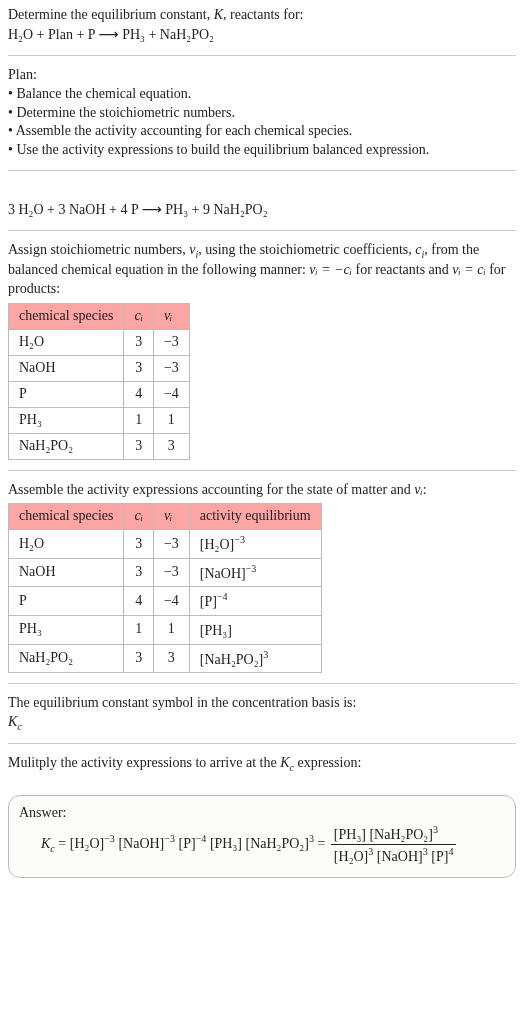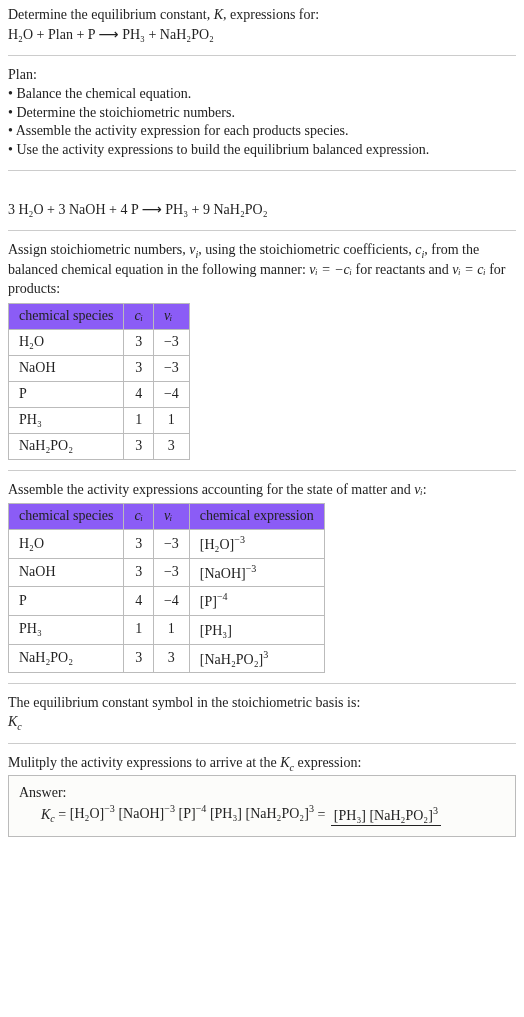--- a/index.html
+++ b/index.html
@@ -25,28 +25,28 @@
   table {
     border-collapse: collapse;
     margin: 4px 0;
   }
   td, th {
     border: 1px solid #bbb;
     padding: 3px 10px;
     text-align: left;
     font-weight: normal;
   }
-  th { background: #8b5cf6; }
+  th { background: #fca5a5; }
   .num { text-align: center; }
   .answer-box {
     border: 1px solid #bbb;
-    border-radius: 0;
+    border-radius: 12px;
     background: #fcfcfa;
     padding: 8px 10px 10px 10px;
-    margin-top: 0;
+    margin-top: 20px;
   }
   .frac {
     display: inline-block;
     vertical-align: middle;
     text-align: left;
     margin: 0 2px;
   }
   .frac .num-top {
     display: block;
     border-bottom: 1px solid #222;
@@ -55,33 +55,33 @@
   .frac .den {
     display: block;
     padding: 0 3px;
   }
   .indent { margin-left: 22px; }
 </style>
 </head>
 <body>
 
 <div>
-  <span>Determine the equilibrium constant, </span><span class="ital">K</span><span>, expressions for:</span><br>
+  <span>Determine the equilibrium constant, </span><span class="ital">K</span><span>, reactants for:</span><br>
   <span>H₂O + Plan + P</span>
   <span class="arrow">⟶</span>
   <span>PH₃ + NaH₂PO₂</span>
 </div>
 
 <hr>
 
 <div>
   <span>Plan:</span><br>
   • <span>Balance the chemical equation.</span><br>
   • <span>Determine the stoichiometric numbers.</span><br>
-  • <span>Assemble the activity expression for each products species.</span><br>
+  • <span>Assemble the activity accounting for each chemical species.</span><br>
   • <span>Use the activity expressions to build the equilibrium balanced expression.</span>
 </div>
 
 <hr>
 
 <div>
   <br>
   <span>3 H₂O + 3 NaOH + 4 P</span>
   <span class="arrow">⟶</span>
   <span>PH₃ + 9 NaH₂PO₂</span>
@@ -133,21 +133,21 @@
 <div>
   <span>Assemble the activity expressions accounting for the state of matter and </span><span class="ital">νᵢ</span><span>:</span>
 </div>
 
 <table>
   <tbody>
       <tr>
     <th>chemical species</th>
     <th class="ital">cᵢ</th>
     <th class="ital">νᵢ</th>
-    <th>chemical expression</th>
+    <th>activity equilibrium</th>
   </tr>
   <tr>
         <td>H₂O</td>
         <td class="num">3</td>
         <td class="num">−3</td>
         <td><span>[H₂O]</span><span class="sup">−3</span></td>
       </tr>
   <tr>
         <td>NaOH</td>
         <td class="num">3</td>
@@ -171,21 +171,21 @@
         <td class="num">3</td>
         <td class="num">3</td>
         <td><span>[NaH₂PO₂]</span><span class="sup">3</span></td>
       </tr>
 </tbody>
   </table>
 
 <hr>
 
 <div>
-  <span>The equilibrium constant symbol in the stoichiometric basis is:</span><br>
+  <span>The equilibrium constant symbol in the concentration basis is:</span><br>
   <span class="ital">K</span><span class="ital sub">c</span>
 </div>
 
 <hr>
 
 <div>
   <span>Mulitply the activity expressions to arrive at the </span><span class="ital">K</span><span class="ital sub">c</span><span> expression:</span>
 </div>
 
 <div class="answer-box">
@@ -196,15 +196,18 @@
       <span>[H₂O]</span><span class="sup">−3</span>
       <span> [NaOH]</span><span class="sup">−3</span>
       <span> [P]</span><span class="sup">−4</span>
       <span> [PH₃] [NaH₂PO₂]</span><span class="sup">3</span>
     </span>
     <span> = </span>
     <span class="frac">
       <span class="num-top">
         <span>[PH₃] [NaH₂PO₂]</span><span class="sup">3</span>
       </span>
+      <span class="den">
+        <span>[H₂O]</span><span class="sup">3</span><span> [NaOH]</span><span class="sup">3</span><span> [P]</span><span class="sup">4</span>
+      </span>
     </span>
   </div>
 </div>
 
 </body></html>

